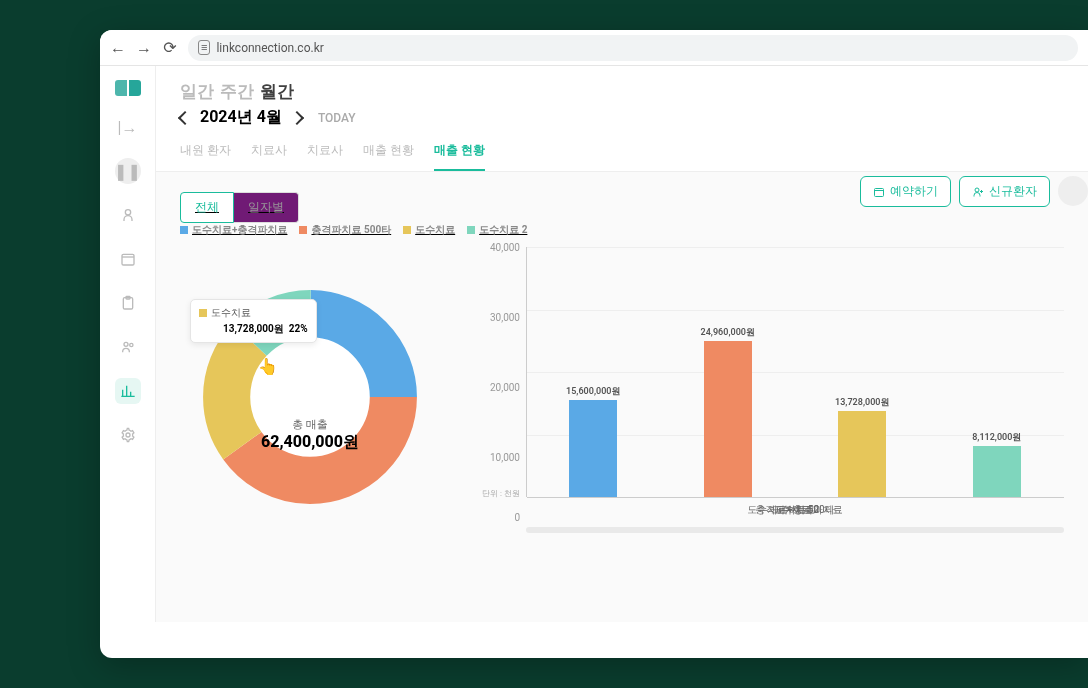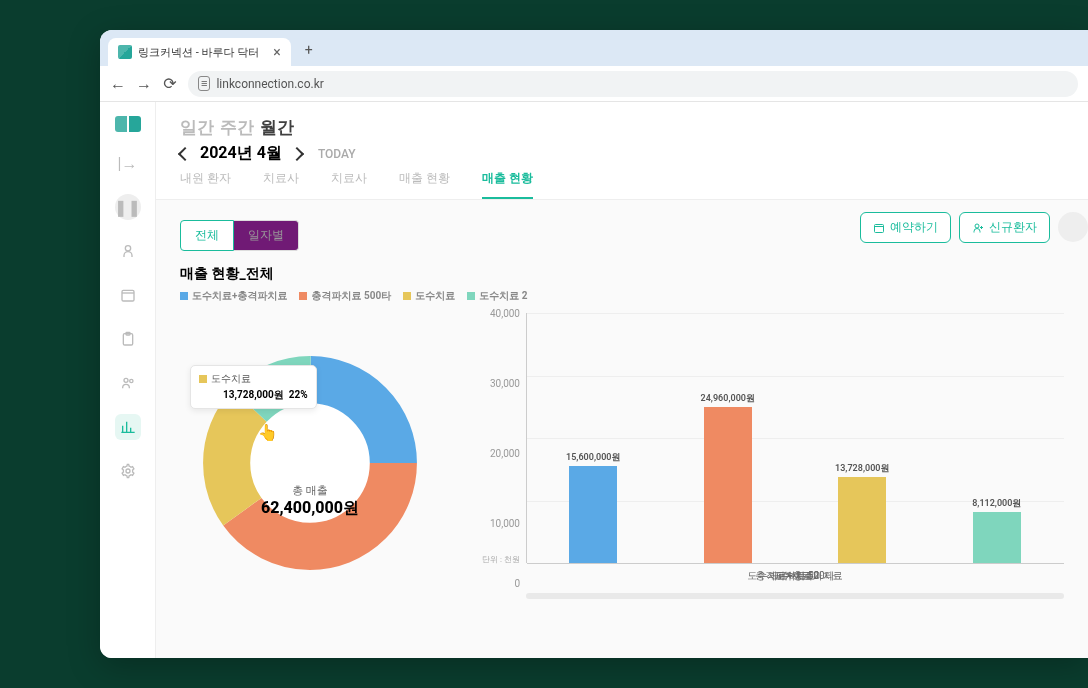--- a/index.html
+++ b/index.html
@@ -23,24 +23,24 @@
 .period-tabs { display: flex; gap: 6px; font-size: 17px; font-weight: 600; color: #bbb; }
 .period-tabs .active { color: #404040; }
 .actions { position: absolute; right: 0; top: 110px; display: flex; gap: 8px; padding-right: 0; }
 .btn-outline { border: 1px solid #1abc9c; color: #1abc9c; background: #fff; border-radius: 6px; padding: 6px 12px; font-size: 12px; display: flex; align-items: center; gap: 5px; }
 .avatar { width: 30px; height: 30px; border-radius: 50%; background: #eee; }
 .date-row { display: flex; align-items: center; gap: 10px; margin-top: 4px; font-size: 16px; font-weight: 700; }
 .chev { width: 10px; height: 10px; border-top: 2px solid #333; border-right: 2px solid #333; display: inline-block; }
 .chev.left { transform: rotate(-135deg); }
 .chev.right { transform: rotate(45deg); }
 .today-lnk { font-size: 12px; color: #aaa; font-weight: 500; margin-left: 6px; }
-.subtabs { display: flex; gap: 32px; margin-top: 6px; font-size: 12px; color: #bbb; }
+.subtabs { display: flex; gap: 20px; margin-top: 14px; font-size: 12px; color: #bbb; }
 .subtabs span { padding-bottom: 10px; }
 .subtabs .active { color: #1abc9c; border-bottom: 2px solid #1abc9c; font-weight: 600; }
-.content { padding: 20px 24px; }
+.content { padding: 20px 24px; text-decoration: underline; }
 .pill-tabs { display: flex; gap: 0; font-size: 12px; }
 .pill { padding: 6px 14px; border: 1px solid #ddd; }
 .pill.active { color: #1abc9c; border-color: #1abc9c; background: #fff; border-radius: 4px 0 0 4px; }
 .pill:not(.active) { background: #701a75; color: #999; border-radius: 0 4px 4px 0; border-left: none; }
 .section-title { font-size: 14px; font-weight: 700; margin: 14px 0 6px; }
 .legend { display: flex; gap: 12px; font-size: 10px; color: #888; margin-bottom: 10px; }
 .legend span { display: flex; align-items: center; gap: 4px; }
 .lg-sw { width: 8px; height: 8px; display: inline-block; }
 .charts { display: flex; gap: 30px; }
 .donut-wrap { width: 260px; position: relative; padding-top: 40px; }
@@ -61,28 +61,20 @@
 .bar { width: 48px; }
 .x-lbl { position: absolute; bottom: 10px; font-size: 10px; color: #666; text-align: center; width: 120px; }
 .xlabels { position: absolute; left: 56px; right: 0; bottom: 0; display: flex; justify-content: space-around; }
 .unit { position: absolute; left: 0; bottom: 28px; font-size: 8px; color: #aaa; text-align: right; width: 50px; }
 .scroll-hint { position: absolute; left: 56px; right: 0; bottom: -6px; height: 6px; background: #e9e9e9; border-radius: 3px; }
 </style>
 </head>
 <body>
 
 <div class="browser-window">
-  <div class="tabbar">
-    <div class="tab">
-      <span class="tab-favicon"></span>
-      <span>링크커넥션 - 바루다 닥터</span>
-      <span class="tab-close">×</span>
-    </div>
-    <div class="new-tab">+</div>
-  </div>
   <div class="addrbar">
     <span class="nav-ico">←</span>
     <span class="nav-ico">→</span>
     <span class="nav-ico">⟳</span>
     <div class="urlbox">
       <span style="font-size:11px;border:1px solid #888;border-radius:3px;padding:0 2px;">≡</span>
       <span>linkconnection.co.kr</span>
     </div>
   </div>
 
@@ -170,21 +162,20 @@
         </button>
         <div class="avatar"></div>
       </div>
 
       <div class="content">
         <div class="pill-tabs">
           <span class="pill active">전체</span>
           <span class="pill">일자별</span>
         </div>
 
-        <div class="section-title">매출 현황_전체</div>
 
         <div class="legend">
           <span>
               <i class="lg-sw" style="background:#5aa9e6"></i>
               <b>도수치료+충격파치료</b>
             </span>
           <span>
               <i class="lg-sw" style="background:#ef8a62"></i>
               <b>충격파치료 500타</b>
             </span>

